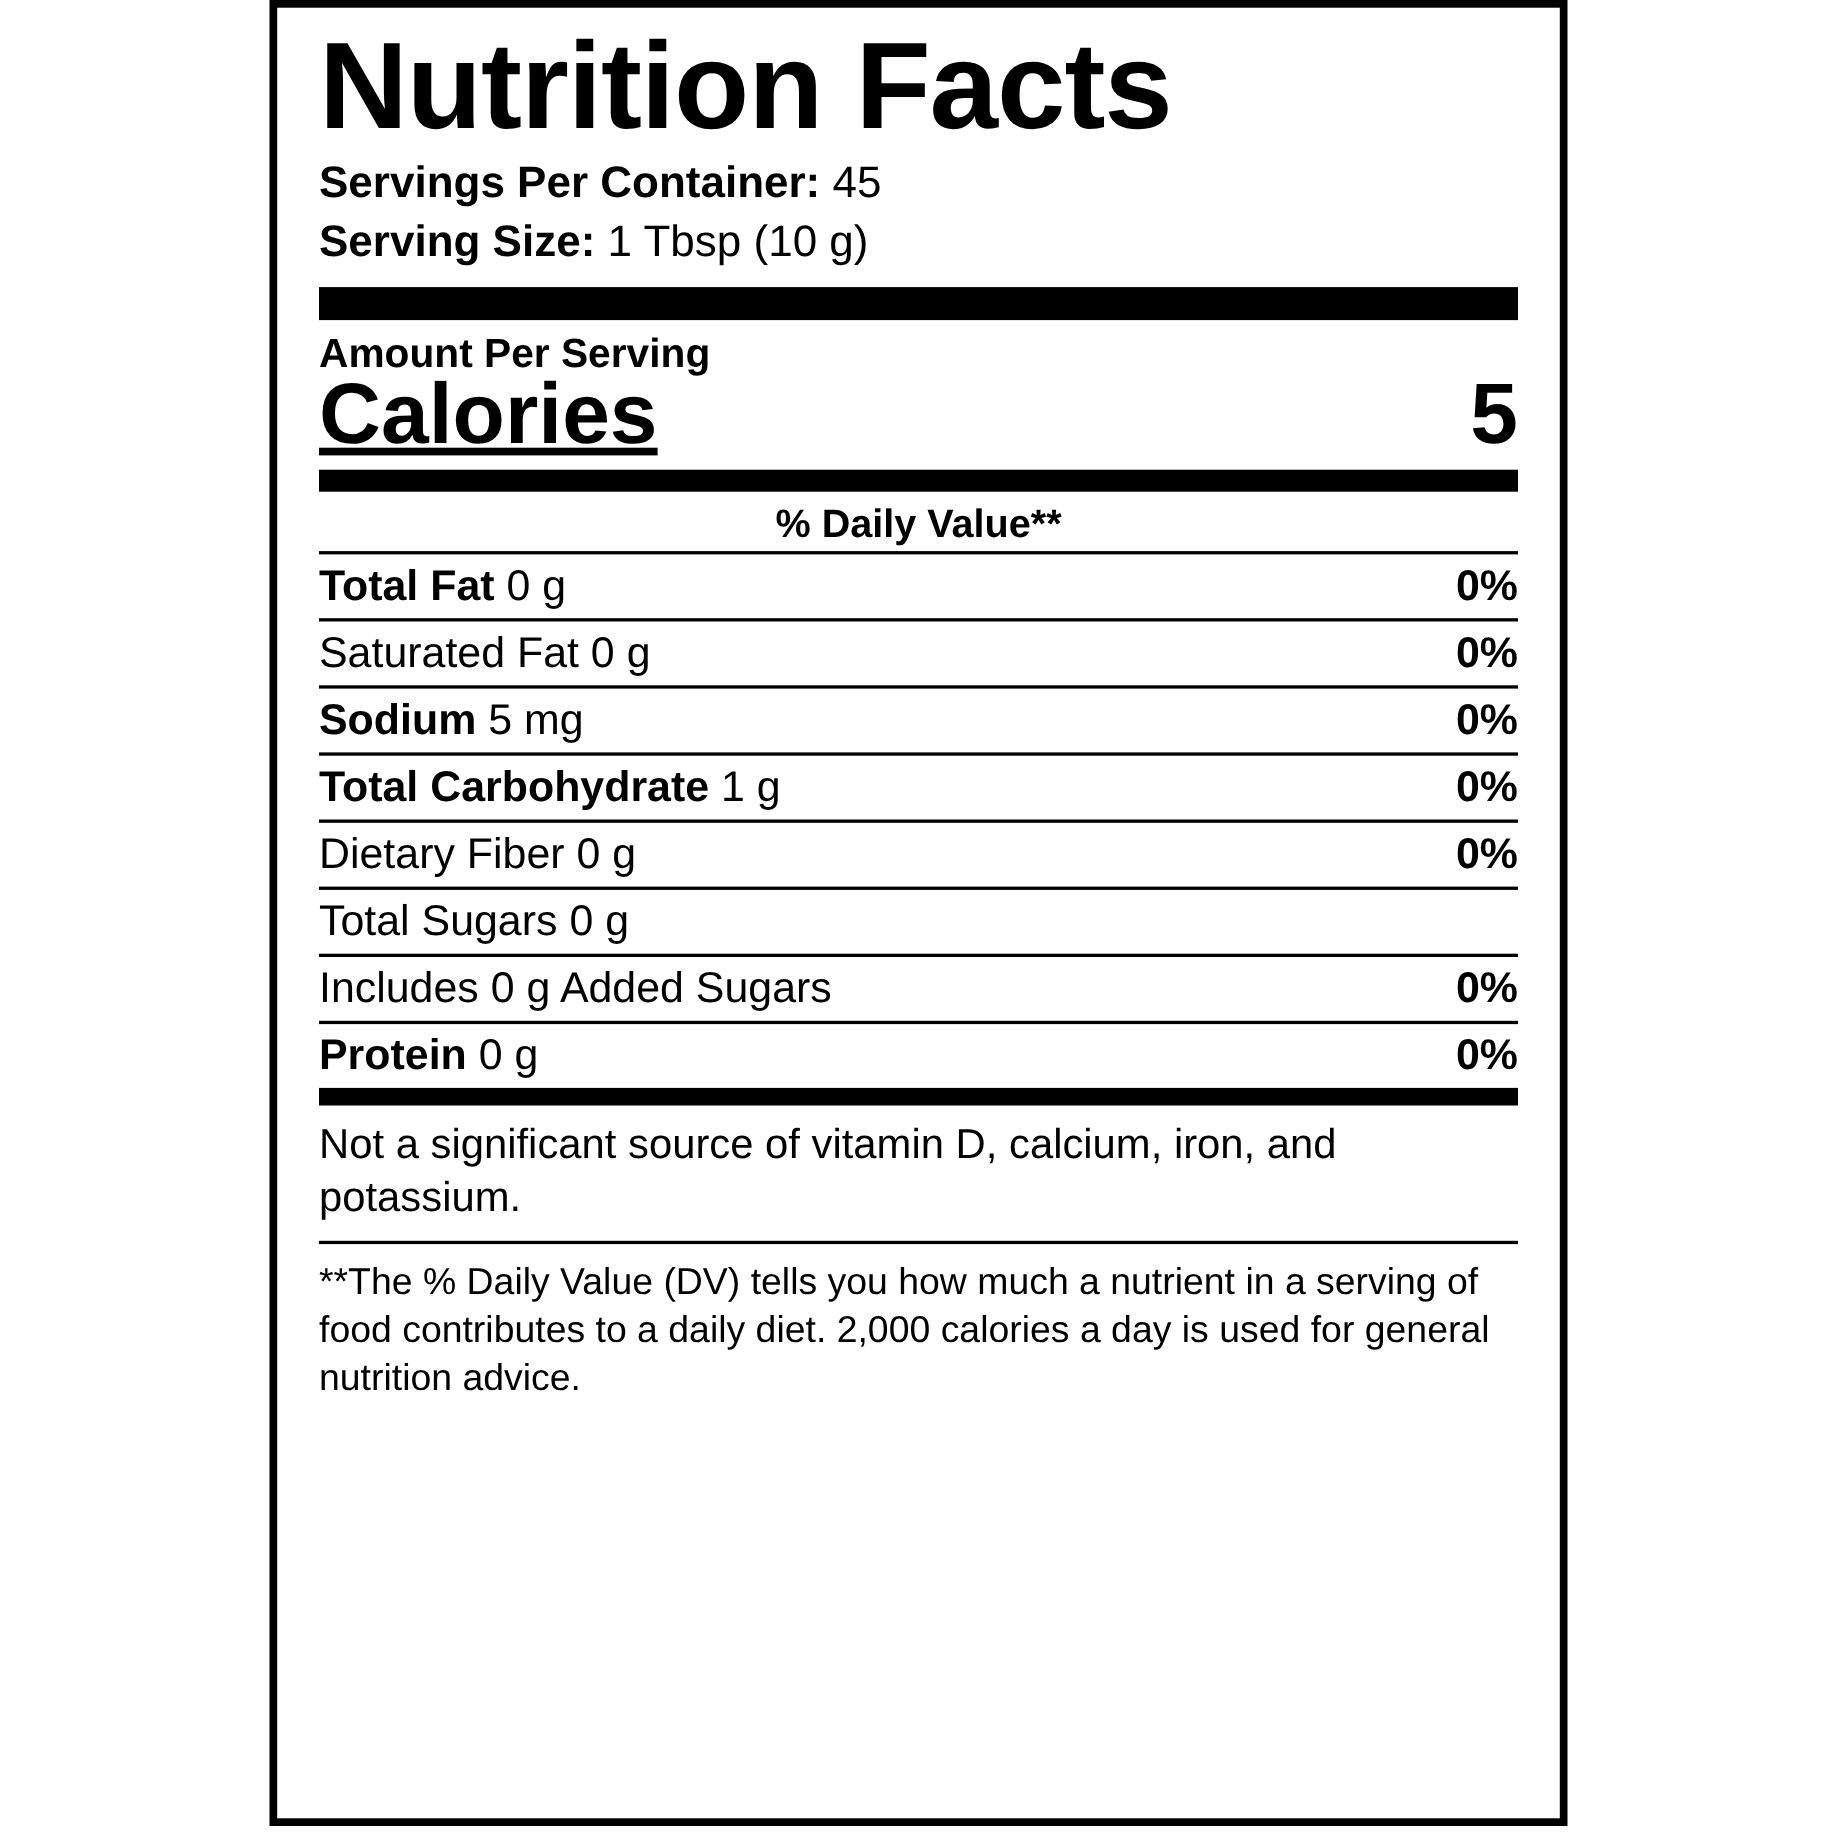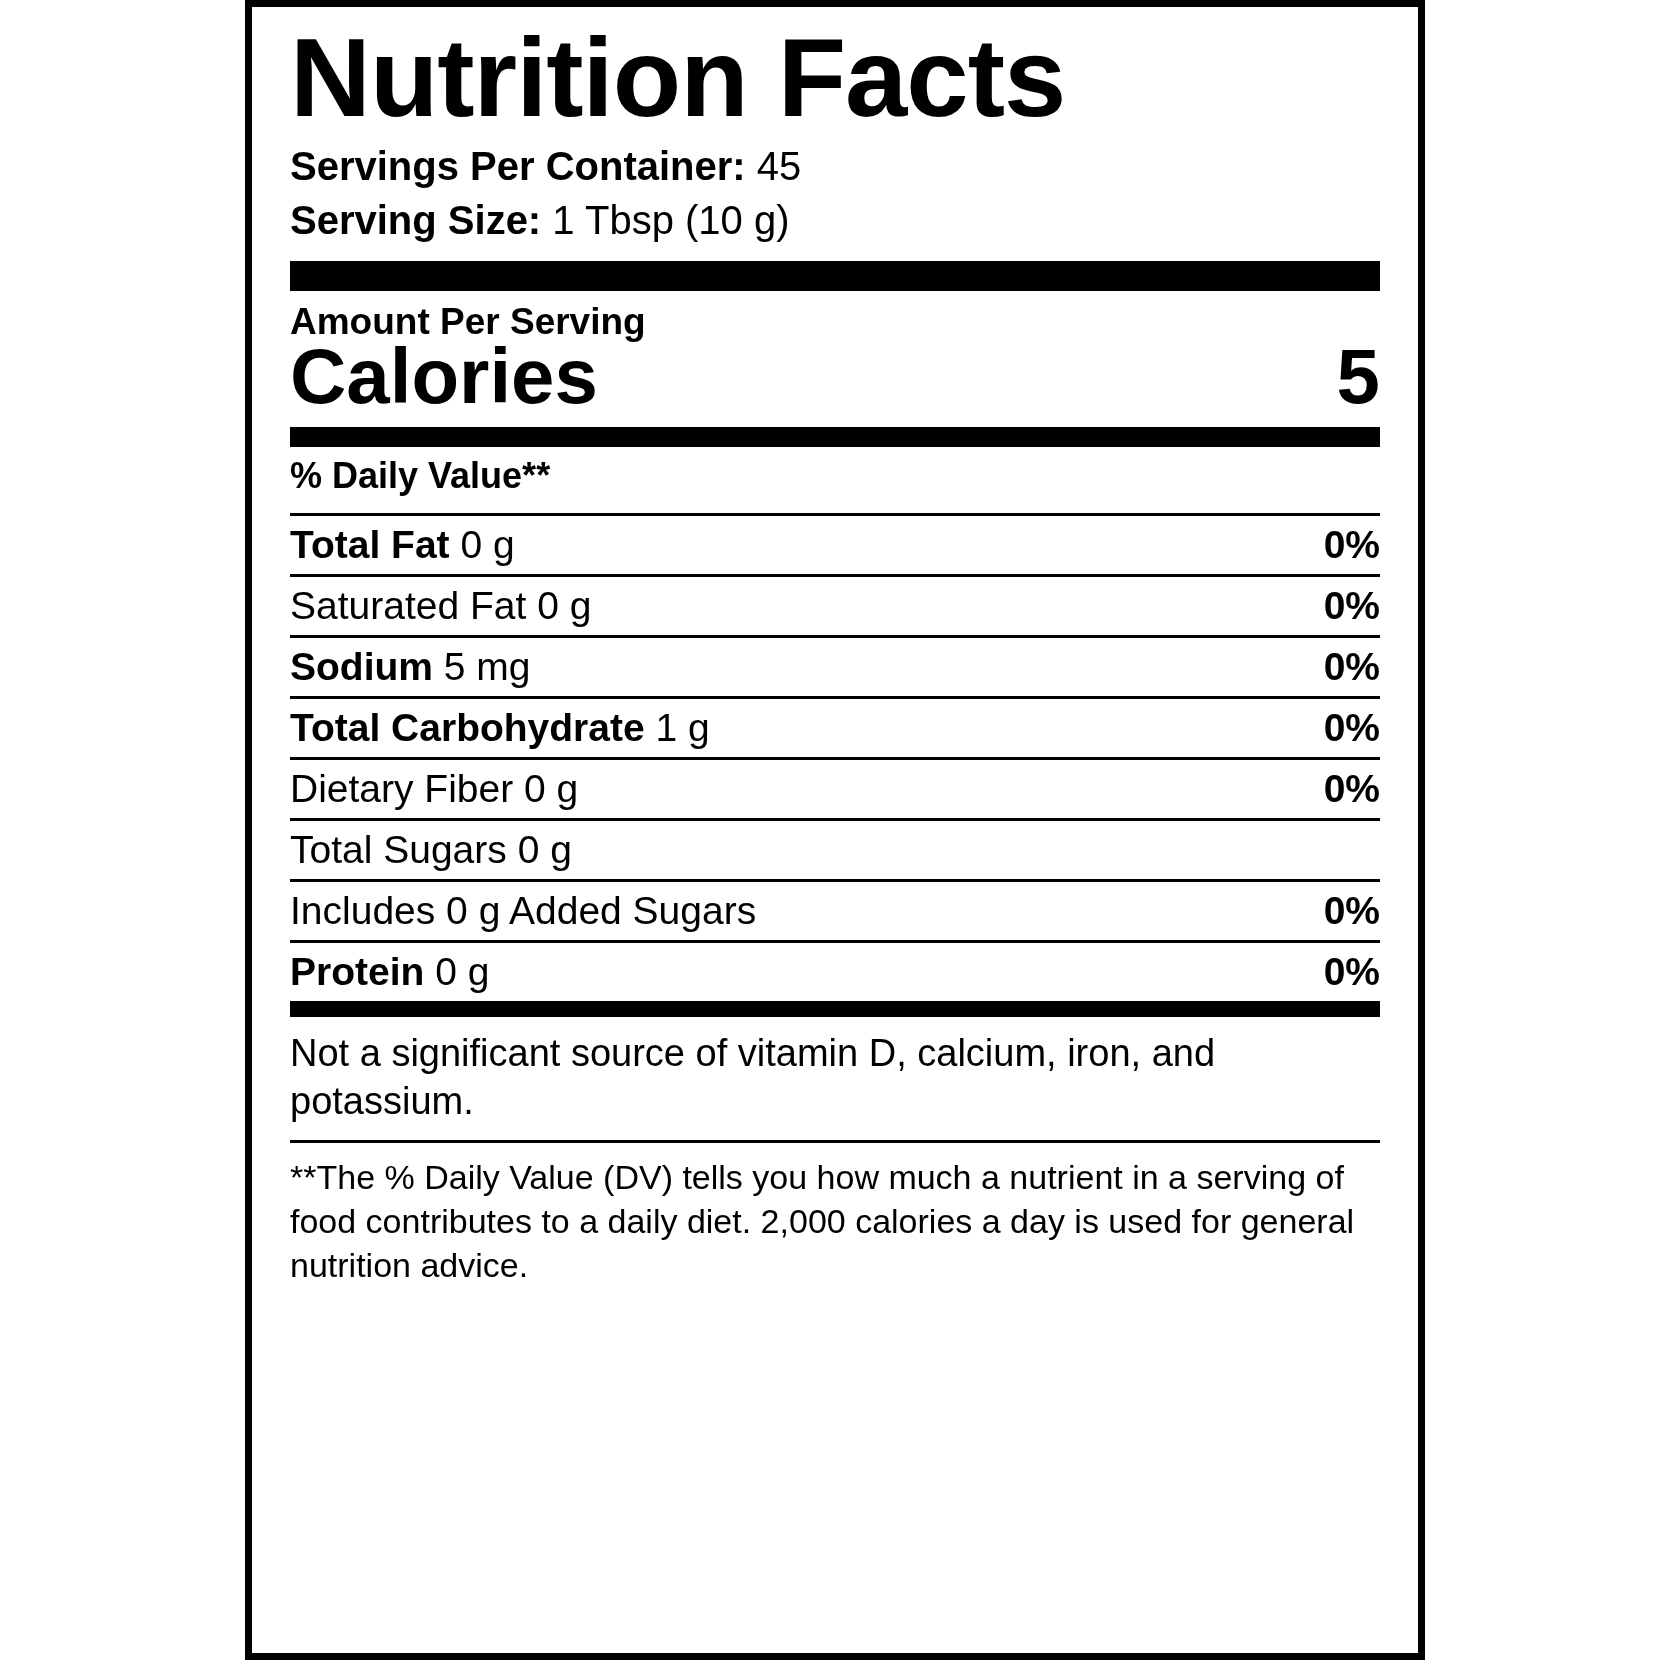--- a/index.html
+++ b/index.html
@@ -67,31 +67,32 @@
   .calories-row {
     display: flex;
     align-items: flex-end;
     justify-content: space-between;
     margin-top: -6px;
   }
   .calories-label {
     font-size: 78px;
     font-weight: bold;
     line-height: 1.0;
+    text-decoration: underline;
   }
   .calories-value {
     font-size: 78px;
     font-weight: bold;
     line-height: 1.0;
   }
   .dv-header {
-    text-align: left;
+    text-align: center;
     font-size: 36px;
     font-weight: bold;
-    padding: 8px 0 16px 0;
+    padding: 8px 0 4px 0;
   }
   table.nutri {
     width: 100%;
     border-collapse: collapse;
     font-size: 39px;
   }
   table.nutri td {
     padding: 7px 0 7px 0;
     vertical-align: bottom;
     border-top: 3px solid #000000;

